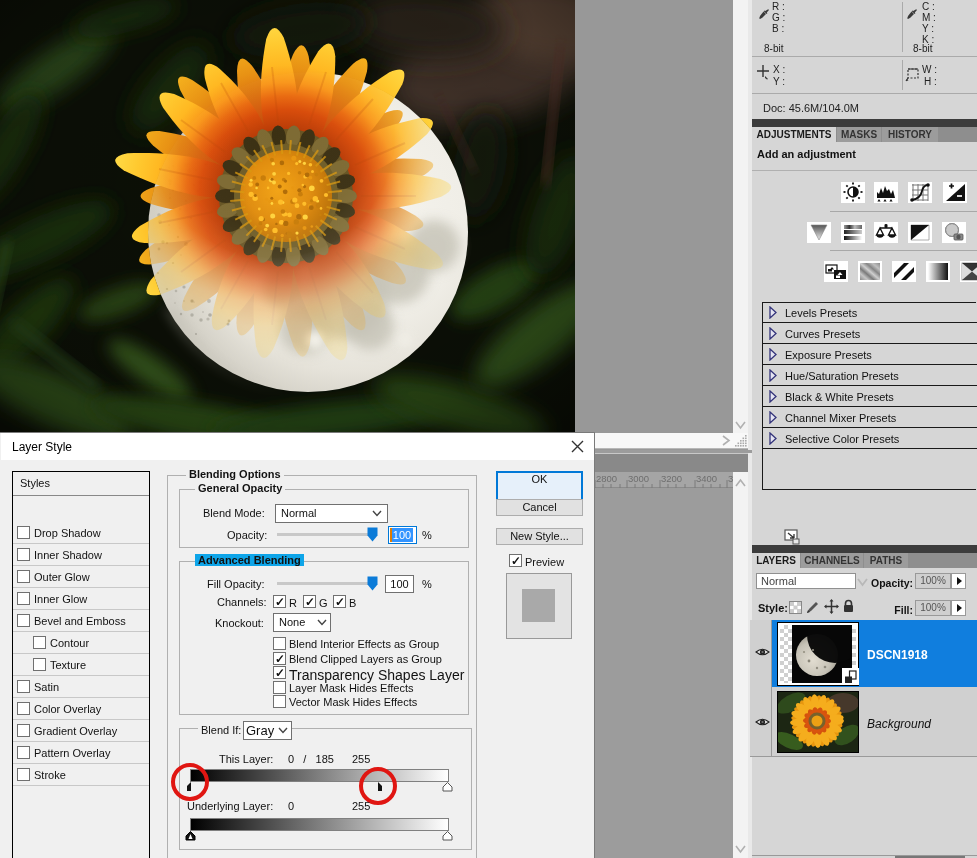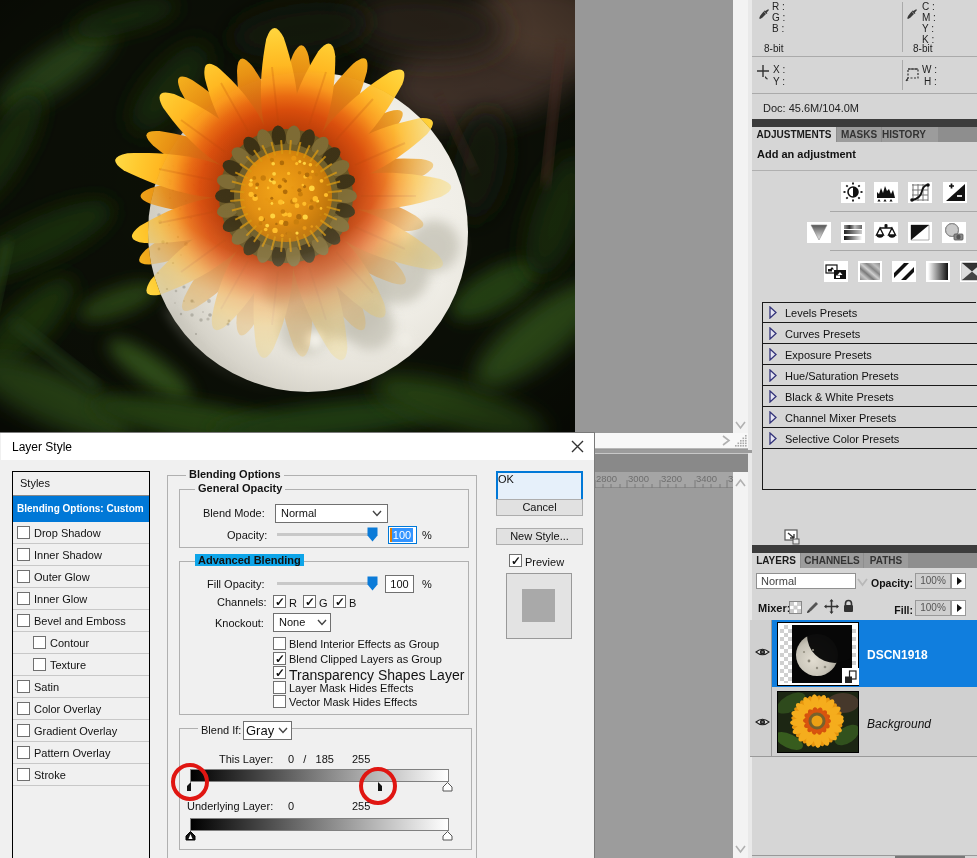--- a/index.html
+++ b/index.html
@@ -508,21 +508,21 @@
     </svg>
     <div class="abs" style="left:922px;top:64px;font-size:10px;color:#222">W :</div>
     <div class="abs" style="left:924px;top:76px;font-size:10px;color:#222">H :</div>
     <div class="abs" style="left:902px;top:60px;width:1px;height:30px;background:#aaa"></div>
     <div class="abs" style="left:752px;top:93px;width:225px;height:1px;background:#aaa"></div>
     <div class="abs" style="left:763px;top:102px;font-size:11px;color:#222">Doc: 45.6M/104.0M</div>
     <div class="abs" style="left:752px;top:119px;width:225px;height:8px;background:#3c3c3c"></div>
     <div class="abs" style="left:752px;top:127px;width:225px;height:15px;background:#8e8e8e"></div>
     <div class="abs b" style="left:752px;top:127px;width:84px;height:15px;background:#d6d6d6;font-size:10px;line-height:15px;text-align:center;color:#1a1a1a">ADJUSTMENTS</div>
     <div class="abs b" style="left:837px;top:127px;width:44px;height:15px;background:#9c9c9c;font-size:10px;line-height:15px;text-align:center;color:#333">MASKS</div>
-    <div class="abs b" style="left:882px;top:127px;width:56px;height:15px;background:#9c9c9c;font-size:10px;line-height:15px;color:#333">HISTORY</div>
+    <div class="abs b" style="left:882px;top:127px;width:56px;height:15px;background:#9c9c9c;font-size:10px;line-height:15px;text-align:center;color:#333">HISTORY</div>
     <div class="abs b" style="left:757px;top:148px;font-size:11px;color:#111">Add an adjustment</div>
     <div class="abs" style="left:752px;top:170px;width:225px;height:1px;background:#b0b0b0"></div>
     <div class="abs" style="left:841px;top:182px;width:24px;height:21px;background:#fff"><svg width="24" height="21" viewBox="0 0 24 21">
         <circle cx="12" cy="10" r="5" fill="none" stroke="#111" stroke-width="1.6"></circle>
         <path d="M12 5a5 5 0 0 1 0 10Z" fill="#111"></path>
         <line x1="19.5" y1="10.0" x2="21.5" y2="10.0" stroke="#111" stroke-width="1.8"></line>
         <line x1="17.3" y1="15.3" x2="18.7" y2="16.7" stroke="#111" stroke-width="1.8"></line>
         <line x1="12.0" y1="17.5" x2="12.0" y2="19.5" stroke="#111" stroke-width="1.8"></line>
         <line x1="6.7" y1="15.3" x2="5.3" y2="16.7" stroke="#111" stroke-width="1.8"></line>
         <line x1="4.5" y1="10.0" x2="2.5" y2="10.0" stroke="#111" stroke-width="1.8"></line>
@@ -684,21 +684,21 @@
     <div class="abs" style="left:756px;top:573px;width:100px;height:16px;background:#fff;border:1px solid #909090;font-size:11px;line-height:14px;padding-left:4px;color:#444">Normal</div>
     <svg class="abs" style="left:857px;top:577px" width="11" height="11" viewBox="0 0 11 11">
       <path d="M1 2 L5.5 8 L10 2" fill="none" stroke="#b8b8b8" stroke-width="1.8"></path>
     </svg>
     <div class="abs b" style="left:866px;top:577px;width:47px;text-align:right;font-size:10.5px;color:#111">Opacity:</div>
     <div class="abs" style="left:915px;top:573px;width:36px;height:16px;background:#cfcfcf;border:1px solid #999;font-size:10px;line-height:14px;text-align:center;color:#555">100%</div>
     <div class="abs" style="left:951px;top:573px;width:15px;height:16px;background:#fff;border:1px solid #999"></div>
     <svg class="abs" style="left:955px;top:577px" width="8" height="8" viewBox="0 0 8 8">
       <path d="M2 0 L7 4 L2 8Z" fill="#111"></path>
     </svg>
-    <div class="abs b" style="left:758px;top:602px;font-size:11px;color:#111">Mixer:</div>
+    <div class="abs b" style="left:758px;top:602px;font-size:11px;color:#111">Style:</div>
     <svg class="abs" style="left:789px;top:601px" width="13" height="13" viewBox="0 0 13 13">
       <rect x="0.5" y="0.5" width="12" height="12" fill="#fff" stroke="#888"></rect>
       <rect x="1" y="1" width="4" height="4" fill="#ccc"></rect>
       <rect x="8" y="1" width="4" height="4" fill="#ccc"></rect>
       <rect x="4.5" y="4.5" width="4" height="4" fill="#ccc"></rect>
       <rect x="1" y="8" width="4" height="4" fill="#ccc"></rect>
       <rect x="8" y="8" width="4" height="4" fill="#ccc"></rect>
     </svg>
     <svg class="abs" style="left:806px;top:600px" width="14" height="14" viewBox="0 0 14 14">
       <path d="M1 13 L3 9 L10 2 L12 4 L5 11Z" fill="#555"></path>
@@ -823,21 +823,20 @@
     <div class="abs" style="left:895px;top:856px;width:70px;height:2px;background:#777"></div>
     <div class="abs" style="left:0;top:432px;width:595px;height:426px;background:#f0f0f0;border:1px solid #7a7a7a;border-bottom:none;border-left:none"></div>
     <div class="abs" style="left:1px;top:433px;width:593px;height:27px;background:#fff"></div>
     <div class="abs" style="left:12px;top:440px;font-size:12px;color:#000">Layer Style</div>
     <svg class="abs" style="left:570px;top:439px" width="15" height="15" viewBox="0 0 15 15">
       <path d="M2 2 L13 13 M13 2 L2 13" stroke="#333" stroke-width="1.4"></path>
     </svg>
     <div class="abs" style="left:12px;top:471px;width:138px;height:390px;background:#f0f0f0;border:1px solid #000"></div>
     <div class="abs" style="left:20px;top:477px;font-size:11px;color:#111">Styles</div>
     <div class="abs" style="left:13px;top:495px;width:136px;height:1px;background:#888"></div>
-    <div class="abs b" style="left:13px;top:496px;width:136px;height:26px;background:#0078d7;color:#fff;font-size:10px;line-height:26px;padding-left:4px;white-space:nowrap">Blending Options: Custom</div>
     <div class="abs" style="left:13px;top:543px;width:136px;height:1px;background:#c8c8c8"></div>
     <div class="cb" style="left:17px;top:526px"></div>
     <div class="abs" style="left:34px;top:527px;font-size:11px;color:#111">Drop Shadow</div>
     <div class="abs" style="left:13px;top:565px;width:136px;height:1px;background:#c8c8c8"></div>
     <div class="cb" style="left:17px;top:548px"></div>
     <div class="abs" style="left:34px;top:549px;font-size:11px;color:#111">Inner Shadow</div>
     <div class="abs" style="left:13px;top:587px;width:136px;height:1px;background:#c8c8c8"></div>
     <div class="cb" style="left:17px;top:570px"></div>
     <div class="abs" style="left:34px;top:571px;font-size:11px;color:#111">Outer Glow</div>
     <div class="abs" style="left:13px;top:609px;width:136px;height:1px;background:#c8c8c8"></div>
@@ -946,20 +945,20 @@
     <div class="abs" style="left:288px;top:800px;font-size:11px;color:#111">0</div>
     <div class="abs" style="left:352px;top:800px;font-size:11px;color:#111">255</div>
     <div class="abs" style="left:190px;top:818px;width:259px;height:13px;border:1px solid #808080;background:linear-gradient(to right,#000,#fff)"></div>
     <svg class="abs" style="left:185px;top:831px" width="11" height="10" viewBox="0 0 11 10">
       <path d="M5.5 0.5 L10 5 L10 9 L1 9 L1 5Z" fill="#111" stroke="#000" stroke-width="1"></path>
       <path d="M5.5 3 L7.5 8 L3.5 8Z" fill="#fff"></path>
     </svg>
     <svg class="abs" style="left:442px;top:831px" width="11" height="10" viewBox="0 0 11 10">
       <path d="M5.5 0.5 L10 5 L10 9 L1 9 L1 5Z" fill="#fff" stroke="#555" stroke-width="1"></path>
     </svg>
-    <div class="abs" style="left:496px;top:471px;width:87px;height:32px;background:#e6f0fa;border:2px solid #0078d7;font-size:11px;line-height:13px;color:#111">OK</div>
+    <div class="abs" style="left:496px;top:471px;width:87px;height:32px;background:#e6f0fa;border:2px solid #0078d7;font-size:11px;text-align:center;line-height:13px;color:#111">OK</div>
     <div class="abs" style="left:496px;top:499px;width:87px;height:17px;background:#e1e1e1;border:1px solid #adadad;font-size:11px;text-align:center;line-height:15px;color:#111">Cancel</div>
     <div class="abs" style="left:496px;top:528px;width:87px;height:17px;background:#e1e1e1;border:1px solid #adadad;font-size:11px;text-align:center;line-height:15px;color:#111">New Style...</div>
     <div class="cb" style="left:509px;top:554px"></div>
     <div class="ck" style="left:511px;top:556px">✓</div>
     <div class="abs" style="left:525px;top:556px;font-size:11px;color:#111">Preview</div>
     <div class="abs" style="left:506px;top:573px;width:66px;height:66px;background:#e3e3e3;border:1px solid #999"></div>
     <div class="abs" style="left:522px;top:589px;width:33px;height:33px;background:#a9a9a9"></div>
   </div>
 </body></html>

